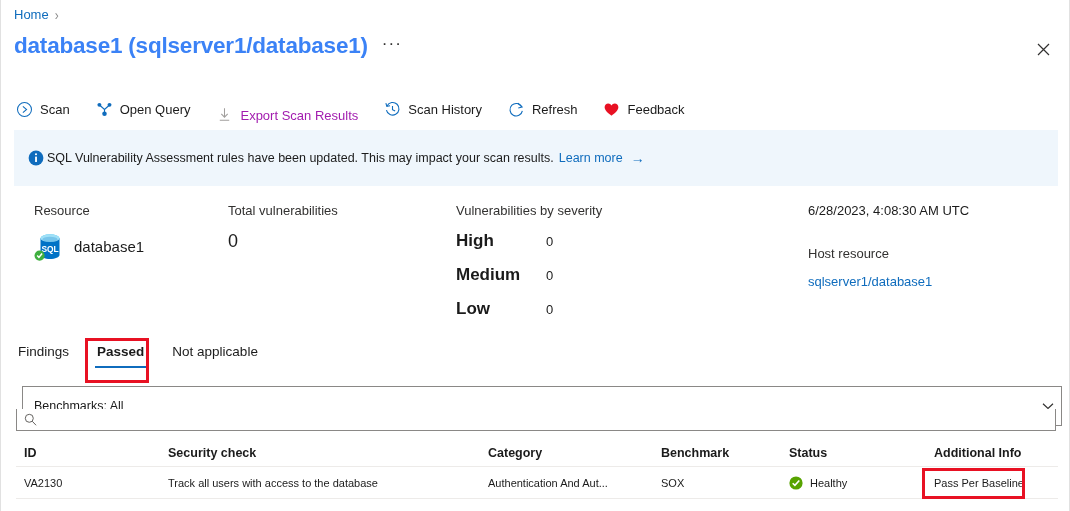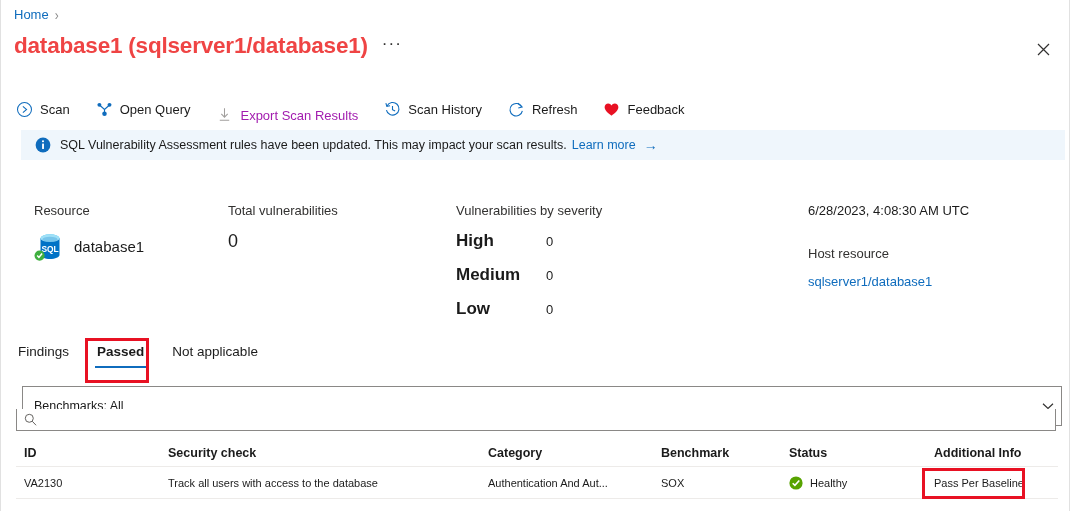--- a/index.html
+++ b/index.html
@@ -30,21 +30,21 @@
     color: #8a8a8a; font-size: 12px; line-height: 1;
     transform: scaleY(1.25);
   }
 
   
   .title-row {
     position: absolute; left: 13px; top: 33px;
     display: flex; align-items: baseline; gap: 14px;
   }
   .page-title {
-    font-size: 22.5px; font-weight: 600; color: #ef4444;
+    font-size: 22.5px; font-weight: 600; color: #3b82f6;
     letter-spacing: -0.2px;
   }
   .ellipsis-btn {
     font-size: 17px; color: #323130; letter-spacing: 1px;
     cursor: pointer; line-height: 1; position: relative; top: -4px;
   }
   .close-btn {
     position: absolute; right: 14px; top: 37px;
     width: 24px; height: 24px;
     display: flex; align-items: center; justify-content: center;
@@ -63,25 +63,25 @@
     padding: 0 12px 0 2px;
     margin-right: 12px;
     font-size: 13px; color: #1b1b1b;
     cursor: pointer; height: 28px; white-space: nowrap;
   }
   .cmd.disabled { color: #a21caf; cursor: default; align-items: flex-end; }
   .cmd .ico { width: 17px; height: 17px; display: block; flex: 0 0 17px; }
 
   
   .banner {
-    position: absolute; left: 20px; top: 130px;
-    width: 1044px; height: 30px;
+    position: absolute; left: 13px; top: 130px;
+    width: 1044px; height: 56px;
     background: #eff6fc;
     display: flex; align-items: center;
-    padding-left: 14px; gap: 9px;
+    padding-left: 14px; gap: 3px;
     font-size: 12.5px; color: #1b1b1b;
   }
   .banner .info-ico { width: 16px; height: 16px; flex: 0 0 16px; }
   .banner-text { display: flex; align-items: center; gap: 5px; }
   .banner-link { color: #0f6cbd; cursor: pointer; }
   .banner-arrow { color: #0f6cbd; font-size: 14px; line-height: 1; padding-left: 3px; }
 
   
   .summary { position: absolute; left: 0; top: 203px; width: 1070px; }
   .sum-col { position: absolute; }

